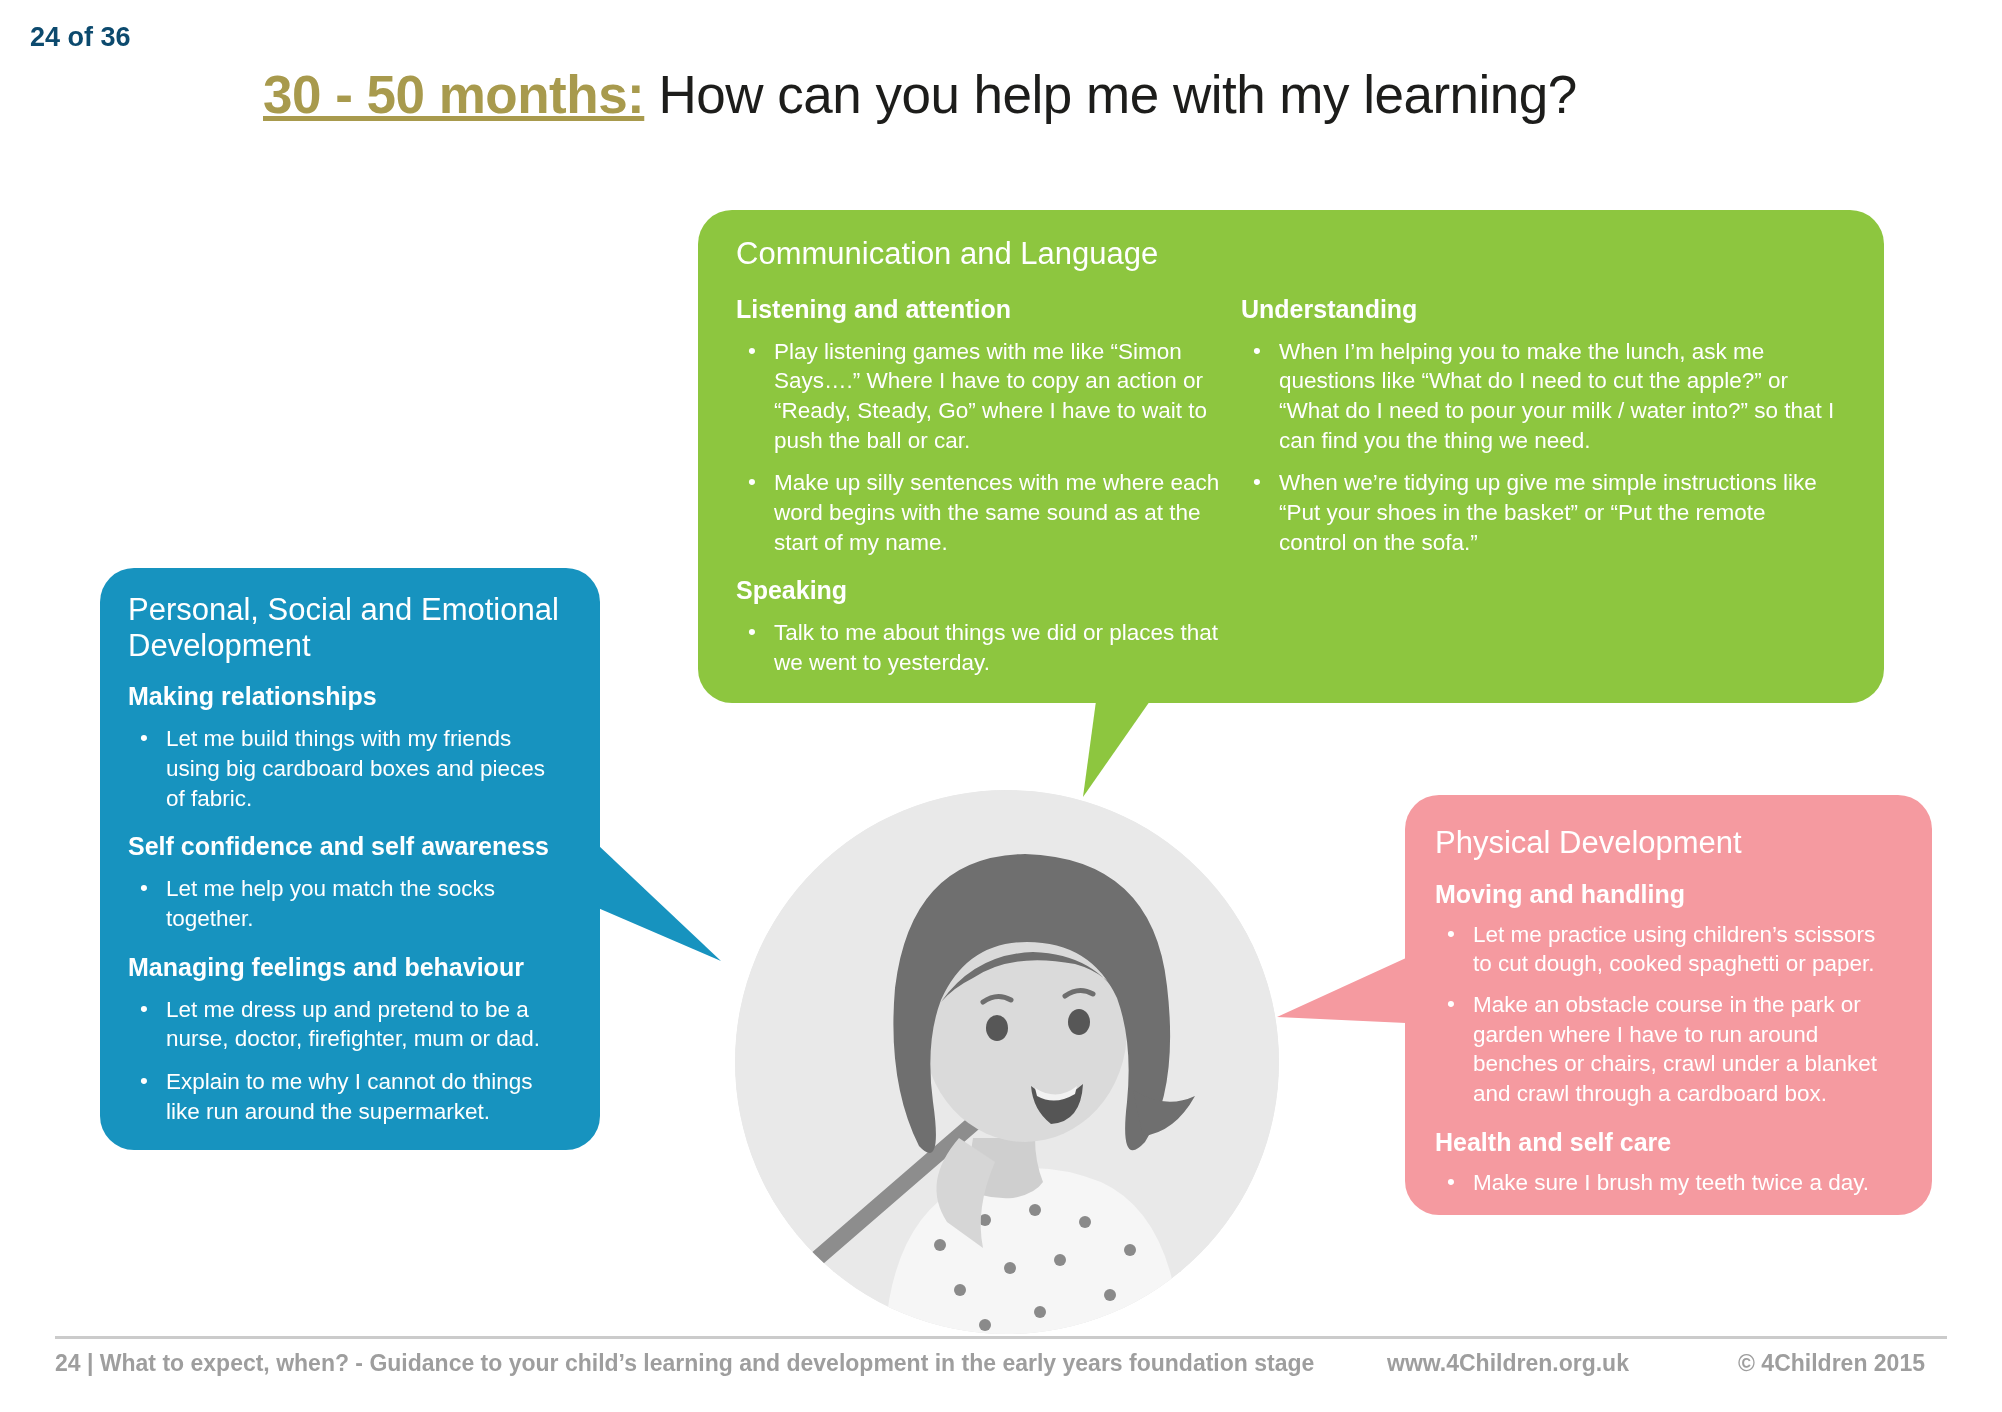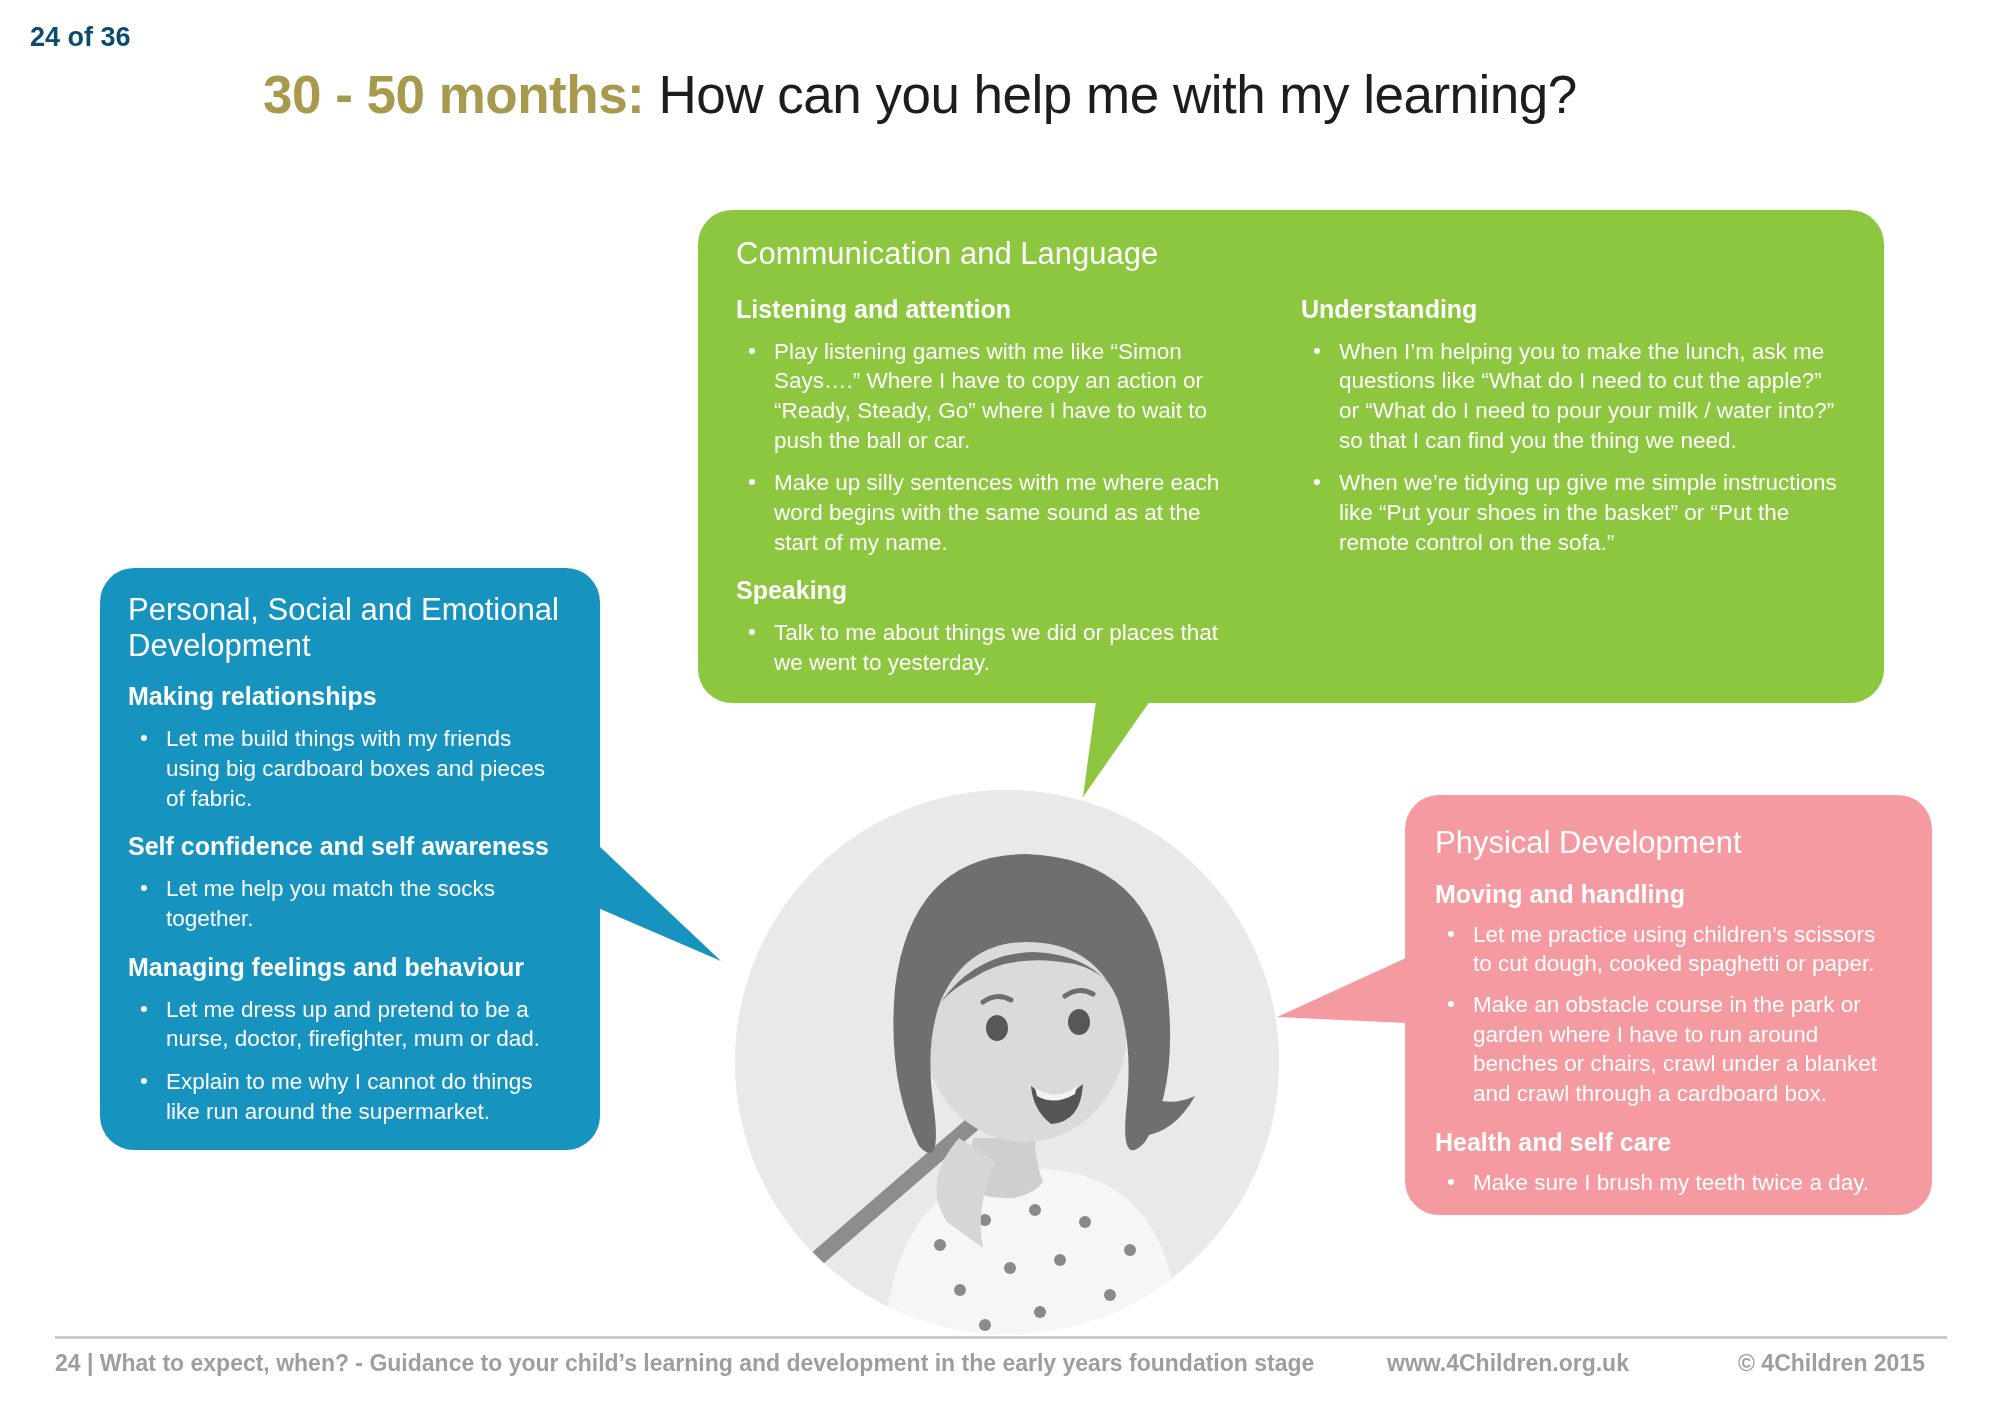--- a/index.html
+++ b/index.html
@@ -12,39 +12,39 @@
     font-family:"Liberation Sans", sans-serif; overflow:hidden;
   }
   .page-indicator{
     position:absolute; left:30px; top:22px;
     font-size:27px; font-weight:bold; color:#0c4a6e;
   }
   .title{
     position:absolute; left:263px; top:64px; white-space:nowrap;
     font-size:53px; color:#1d1d1b; letter-spacing:-0.5px;
   }
-  .title .hl{ font-weight:bold; color:var(--olive); }
+  .title .hl{ font-weight:bold; color:var(--olive);text-decoration:underline; }
 
   .bubble{
     position:absolute; border-radius:34px; color:#fff; z-index:2;
     box-sizing:border-box;
   }
   .bubble h2{
     font-weight:normal; font-size:31px; margin:0 0 4px 0; line-height:1.15;
   }
   .subhead{
     font-size:25px; font-weight:bold; margin:18px 0 4px 0; line-height:1.2;
   }
   ul.bullets{ list-style:none; margin:8px; padding:0; font-size:22.5px; line-height:1.32; }
   ul.bullets li{ position:relative; padding-left:30px; margin:13px 0 0 0; }
   ul.bullets li::before{ content:"\2022"; position:absolute; left:4px; top:-1px; }
 
   #bubble-communication{ left:698px; top:210px; width:1186px; height:493px;
     background:var(--green); padding:26px 38px; }
-  .cols{ display:flex; gap:60px; }
+  .cols{ display:flex; }
   .col-left{ width:505px; flex:none; }
   .col-right{ flex:1; min-width:0; }
 
   #bubble-psed{ left:100px; top:568px; width:500px; height:582px;
     background:var(--blue); padding:24px 28px; }
   #bubble-physical{ left:1405px; top:795px; width:527px; height:420px;
     background:var(--pink); padding:30px 30px; }
   #bubble-physical ul.bullets li{ margin-top:11px; }
 
   .tails{ position:absolute; left:0; top:0; width:2002px; height:1412px;

